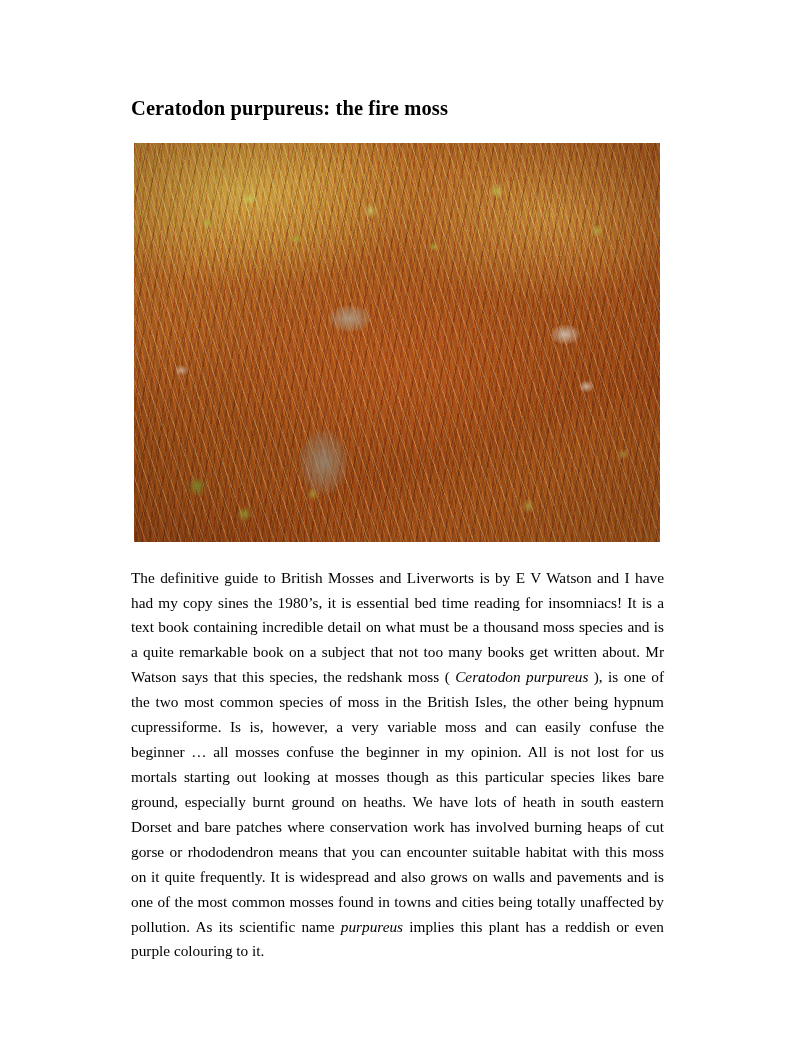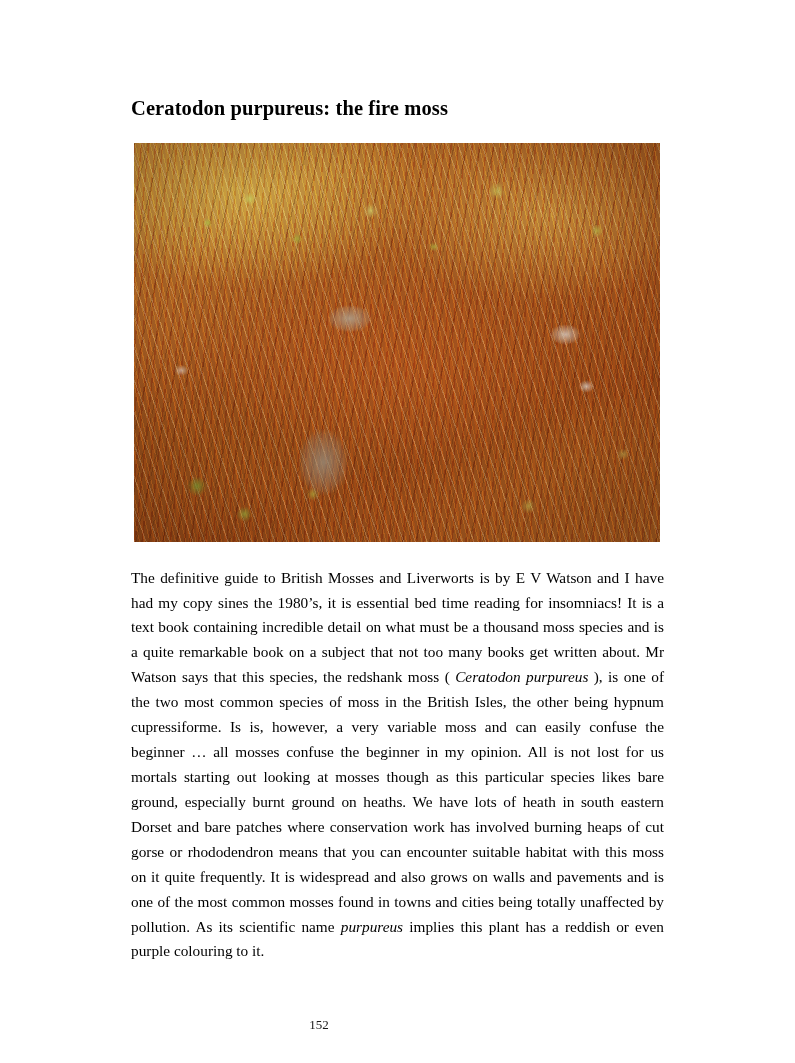--- a/index.html
+++ b/index.html
@@ -151,15 +151,14 @@
       <div class="layer fig-streaks2"></div>
       <div class="layer fig-greens"></div>
       <div class="layer fig-stones"></div>
       <div class="layer fig-vignette"></div>
     </div>
 
     <p class="body-text">The definitive guide to British Mosses and Liverworts is by E V Watson and I have had my copy sines the 1980’s, it is essential bed time reading for insomniacs! It is a text book containing incredible detail on what must be a thousand moss species and is a quite remarkable book on a subject that not too many books get written about. Mr Watson says that this species, the redshank moss ( <i>Ceratodon purpureus</i> ), is one of the two most common species of moss in the British Isles, the other being hypnum cupressiforme. Is is, however, a very variable moss and can easily confuse the beginner … all mosses confuse the beginner in my opinion. All is not lost for us mortals starting out looking at mosses though as this particular species likes bare ground, especially burnt ground on heaths. We have lots of heath in south eastern Dorset and bare patches where conservation work has involved burning heaps of cut gorse or rhododendron means that you can encounter suitable habitat with this moss on it quite frequently. It is widespread and also grows on walls and pavements and is one of the most common mosses found in towns and cities being totally unaffected by pollution. As its scientific name <i>purpureus</i> implies this plant has a reddish or even purple colouring to it.</p>
 
   </div>
 
-  <div class="page-number">152</div>
 
 </div>
 
 </body></html>

